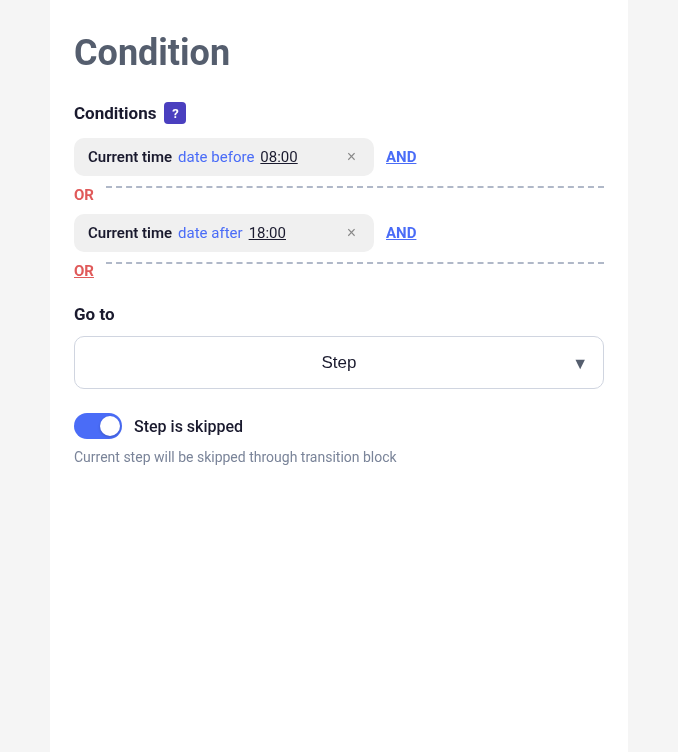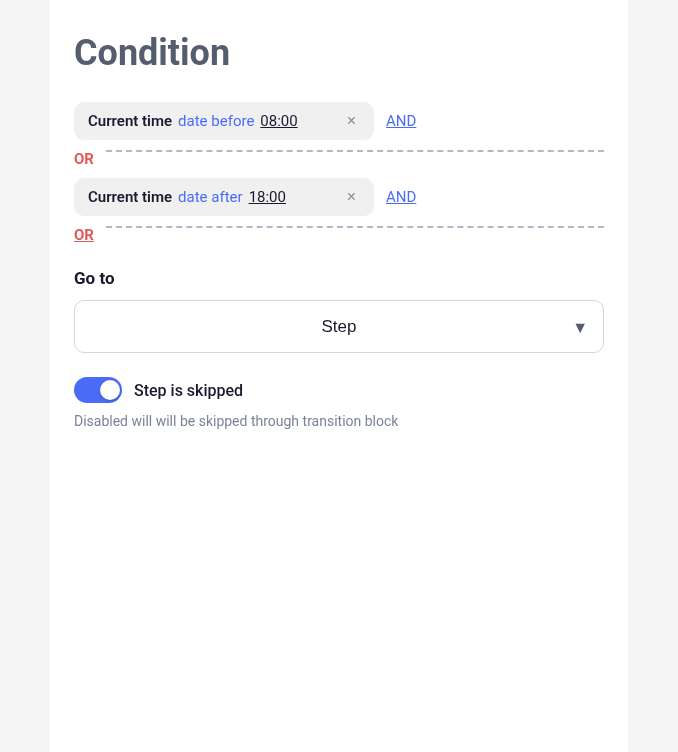--- a/index.html
+++ b/index.html
@@ -105,21 +105,21 @@
       color: #888;
       font-size: 16px;
       padding: 0 4px;
       display: flex;
       align-items: center;
       justify-content: center;
     }
 
     .and-link {
       color: #4a6cf7;
-      font-weight: 400;
+      font-weight: 700;
       font-size: 15px;
       text-decoration: underline;
       cursor: pointer;
       white-space: nowrap;
       flex-shrink: 0;
     }
 
     .or-row {
       display: flex;
       align-items: flex-start;
@@ -243,20 +243,24 @@
       max-width: 560px;
     }
   </style>
 </head>
 <body>
 
 <div class="panel">
 
   <h1 class="page-title">Condition</h1>
 
+  <div class="section-label">
+    <span>Conditions</span>
+    <span class="help-icon">?</span>
+  </div>
 
   <div class="condition-row">
     <div class="condition-pill">
       <span class="label-black">Current time</span>
       <span class="label-blue">date before</span>
       <span class="label-time">08:00</span>
       <button class="close-btn">×</button>
     </div>
     <span class="and-link">AND</span>
   </div>
@@ -294,15 +298,15 @@
   <div class="toggle-row">
     <label class="toggle-switch">
       <input type="checkbox" checked="" style="">
       <div class="toggle-track">
         <div class="toggle-thumb"></div>
       </div>
     </label>
     <span class="toggle-label">Step is skipped</span>
   </div>
 
-  <p class="hint-text">Disabled will will be skipped through transition block</p>
+  <p class="hint-text">Current step will be skipped through transition block</p>
 
 </div>
 
 </body></html>

